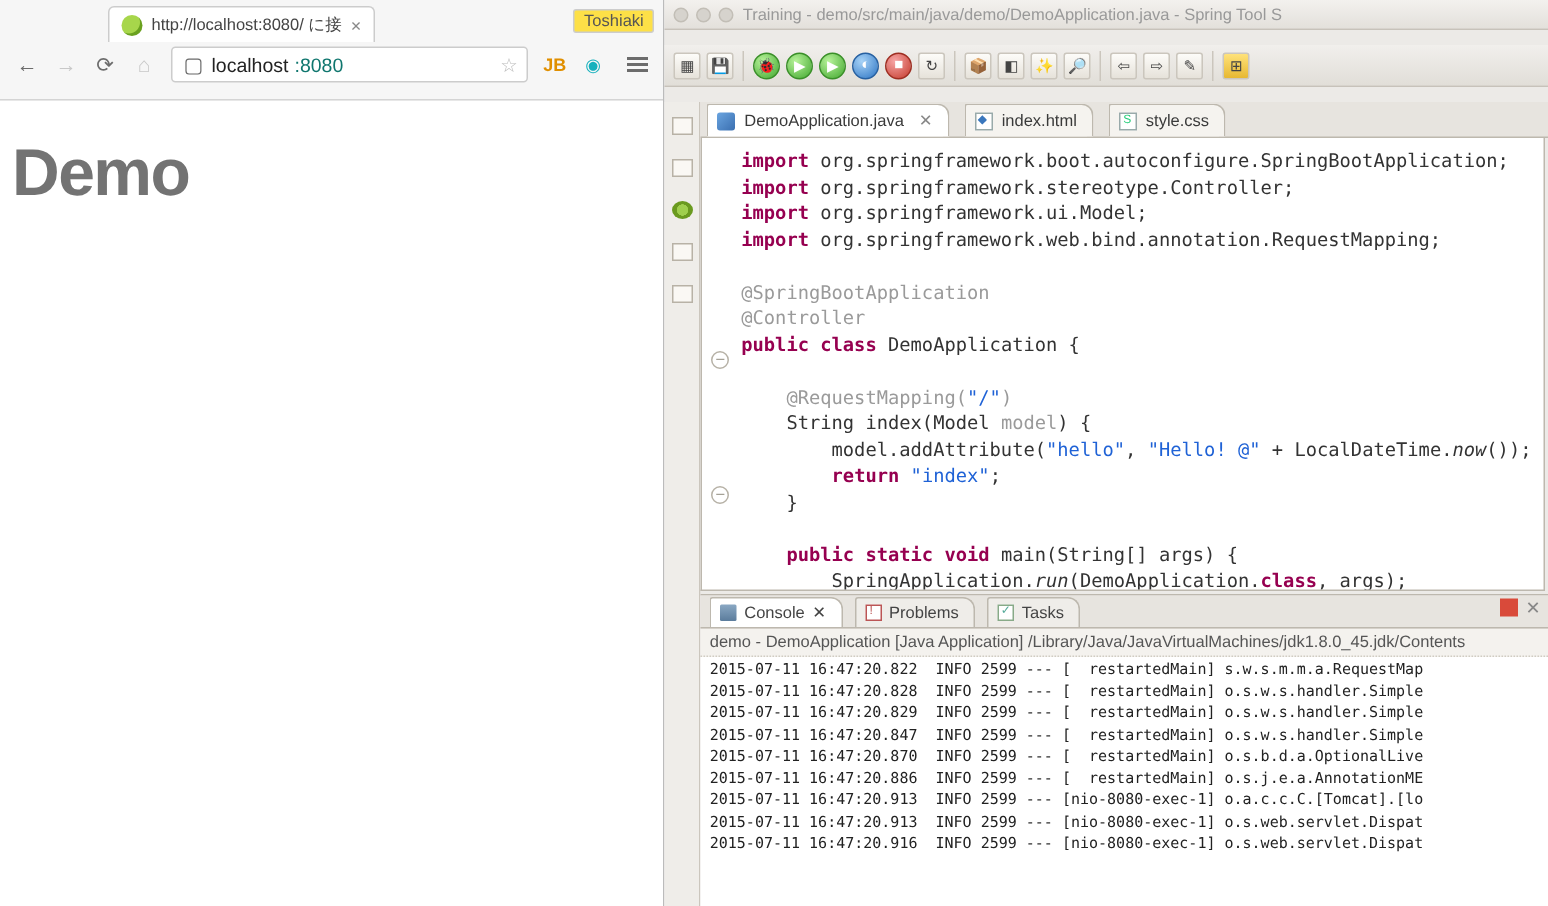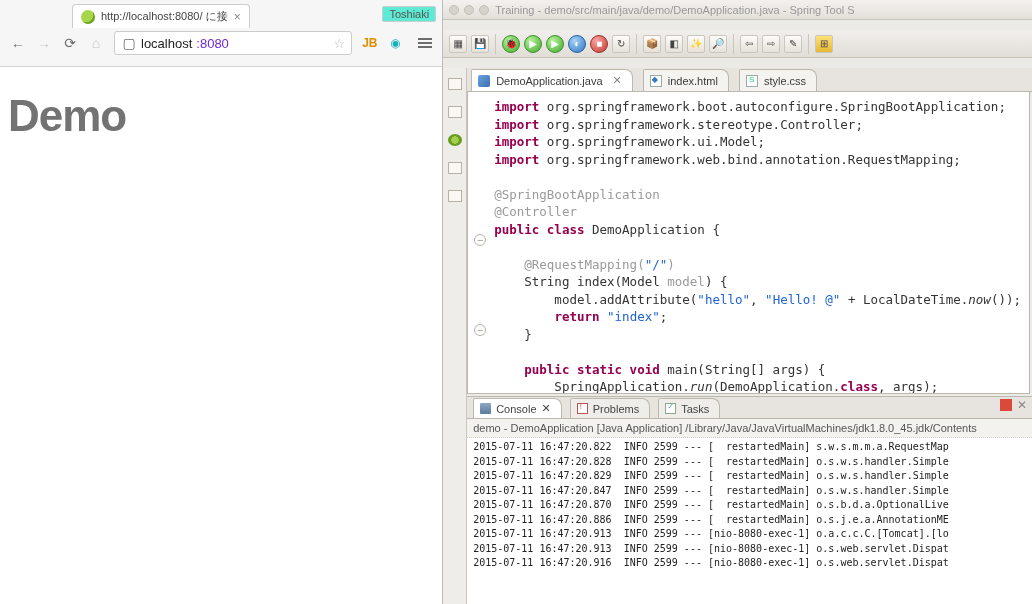--- a/index.html
+++ b/index.html
@@ -1,30 +1,30 @@
 <!DOCTYPE html>
 <html><head>
 <meta charset="utf-8">
 <style>
   * { box-sizing: border-box; margin: 0; padding: 0; }
   body { font-family: "Helvetica Neue", Arial, sans-serif; font-size: 13px; color: #333; background: #fff; width: 1032px; height: 604px; overflow: hidden; display: flex; }
   
   .browser { width: 446px; height: 604px; border-right: 1px solid #bbb; display: flex; flex-direction: column; background: #fff; }
   .chrome-top { height: 67px; background: #f6f6f6; border-bottom: 1px solid #d4d4d4; }
   .tab-strip { height: 28px; display: flex; align-items: flex-end; padding-left: 72px; position: relative; }
-  .profile-badge { position: absolute; right: 6px; top: 6px; font-size: 11px; background: #5eead4; border: 1px solid #ccc; border-radius: 2px; padding: 1px 6px; color: #555; }
+  .profile-badge { position: absolute; right: 6px; top: 6px; font-size: 11px; background: #fde047; border: 1px solid #ccc; border-radius: 2px; padding: 1px 6px; color: #555; }
   .tab { background: #fff; border: 1px solid #ccc; border-bottom: none; border-radius: 4px 4px 0 0; height: 24px; display: flex; align-items: center; padding: 0 8px; font-size: 11px; color: #444; gap: 6px; }
   .favicon { width: 14px; height: 14px; border-radius: 50%; background: radial-gradient(circle at 35% 35%, #a7d64b 0 55%, #6aa11f 60% 100%); }
   .tab-close { color: #888; font-size: 12px; }
   .toolbar { height: 30px; display: flex; align-items: center; gap: 10px; padding: 0 10px; }
   .btn-icon { width: 16px; height: 16px; display: inline-flex; align-items: center; justify-content: center; color: #6c6c6c; font-size: 14px; }
   .btn-icon.disabled { color: #c8c8c8; }
   .url-bar { flex: 1; height: 24px; border: 1px solid #ccc; border-radius: 3px; background: #fff; display: flex; align-items: center; padding: 0 6px; gap: 4px; }
   .url-host { color: #222; }
-  .url-port { color: #6d28d9; }
+  .url-port { color: #0f766e; }
   .url-star { margin-left: auto; color: #bbb; }
   .ext { width: 18px; text-align: left; font-size: 12px; }
   .ext.jb { color: #e08f00; font-weight: bold; font-family: sans-serif; }
   .ext.cyan { color: #16b1bd; }
   .hamburger { display: inline-flex; flex-direction: column; gap: 2px; }
   .hamburger span { width: 14px; height: 2px; background: #6c6c6c; }
   .page { padding: 24px 8px; }
   .page h1 { font-family: "Helvetica Neue", Arial, sans-serif; font-weight: 700; font-size: 44px; letter-spacing: -1px; color: #737373; }
   .page p  { margin-top: 28px; font-size: 18.5px; color: #333; font-weight: 300; letter-spacing: .2px; }
   

